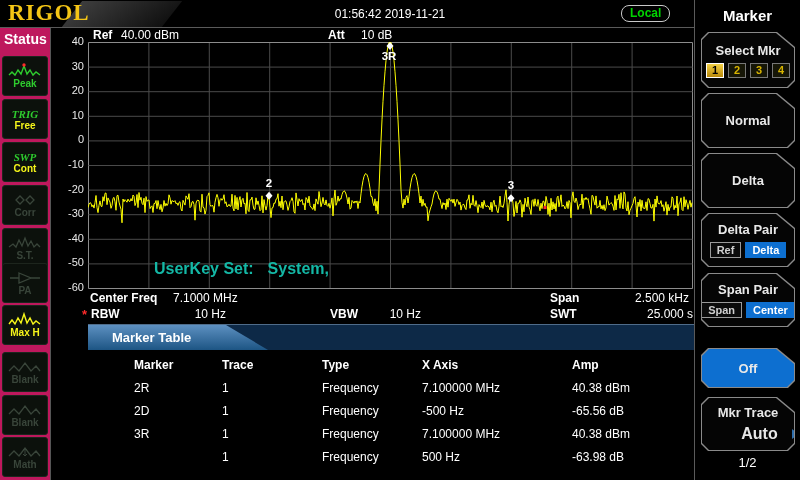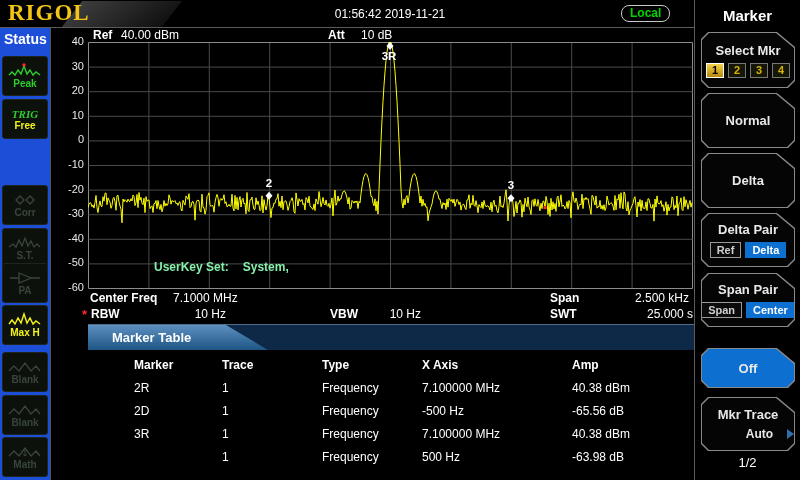--- a/index.html
+++ b/index.html
@@ -15,40 +15,40 @@
                  background:linear-gradient(120deg,#3d3d3d,#101010);
                  transform:skewX(-38deg); }
   #logo { left:8px; top:0px; font-family:"Liberation Serif", serif; font-weight:bold;
           font-size:23px; color:#f4c515; letter-spacing:1px; }
   #clock { left:88px; top:7px; width:604px; text-align:center; font-size:12px; color:#fff; }
   #local-btn { left:621px; top:5px; padding:0 8px; height:17px; line-height:15px;
                border:1px solid #c8c8c8; border-radius:8px; color:#00d400;
                font-size:12px; font-weight:bold; }
 
   
-  #sidebar { left:0; top:28px; width:51px; height:452px; background:#1d4ed8;
+  #sidebar { left:0; top:28px; width:51px; height:452px; background:#be185d;
              border-right:1px solid #555; }
   #status-title { left:4px; top:3px; font-size:14px; font-weight:bold; color:#fff; }
   .sb-item { position:absolute; left:2px; width:46px; height:40px;
              background:#0c110c; border:1px solid #1d251d; border-radius:3px;
              display:flex; flex-direction:column; align-items:center;
              justify-content:center; }
   .sb-label { font-size:10px; font-weight:bold; line-height:11px; }
   .sb-prefix { font-family:"Liberation Serif", serif; font-style:italic;
                font-weight:bold; font-size:11px; line-height:12px; }
   .green  { color:#2ecc2e; } .yellow { color:#f5f51a; } .dim { color:#39453a; }
 
   
   #main { left:51px; top:28px; width:643px; height:452px; }
   .hdr-label { font-weight:bold; font-size:12px; color:#fff; }
   .hdr-value { font-size:12px; color:#fff; }
   #plot-svg { left:37px; top:14px; }
   .ytick { position:absolute; left:0px; width:33px; text-align:right;
            font-size:11px; color:#e8e8e8; }
-  #userkey { left:103px; top:232px; font-size:12px; color:#86efac; font-weight:bold; }
+  #userkey { left:103px; top:232px; font-size:16px; color:#14b8a6; font-weight:bold; }
   #userkey b { margin-right:14px; }
 
   .set-label { font-weight:bold; font-size:12px; color:#fff; }
   .set-value { font-size:12px; color:#fff; }
   #uncal-star { color:#ff2a2a; font-weight:bold; font-size:13px; }
 
   
   #mt-bar { left:37px; top:296px; width:606px; height:26px; background:#0d2947;
             border-top:1px solid rgba(160,190,220,.45); }
   #mt-bar-bright { left:0; top:0; width:190px; height:100%;
@@ -106,20 +106,24 @@
         <circle cx="16" cy="2" r="1.7" fill="#ff2a2a"></circle>
       </svg>
       <span class="sb-label green">Peak</span>
     </div>
 
     <div class="sb-item" style="top:71px;">
       <span class="sb-prefix green">TRIG</span>
       <span class="sb-label yellow">Free</span>
     </div>
 
+    <div class="sb-item" style="top:114px;">
+      <span class="sb-prefix green">SWP</span>
+      <span class="sb-label yellow">Cont</span>
+    </div>
 
     <div class="sb-item" style="top:157px;">
       <svg width="34" height="14" viewBox="0 0 34 14">
         <path d="M8,7 l4,-4 4,4 -4,4 z M18,7 l4,-4 4,4 -4,4 z" fill="none" stroke="#39453a" stroke-width="1.3"></path>
       </svg>
       <span class="sb-label dim">Corr</span>
     </div>
 
     <div class="sb-item" style="top:200px;">
       <svg width="34" height="14" viewBox="0 0 34 14">
@@ -329,21 +333,21 @@
     <div class="softkey" style="top:348px; height:40px;">
       <div class="softkey-in blue">
           <span class="sk-label">Off</span>
         </div>
     </div>
 
     <div class="softkey" style="top:397px; height:54px;">
       <div class="softkey-in">
         <span class="sk-label">Mkr Trace</span>
         <div class="sk-row">
-          <span class="sk-label" style="font-size:12px;margin-left:44px;">Auto</span>
+          <span class="sk-label" style="font-size:16px;margin-left:44px;">Auto</span>
           <span id="mkr-trace-arrow"></span>
         </div>
       </div>
     </div>
 
     <div id="page-ind" class="abs">1/2</div>
   </div>
 </div>
 
 </body></html>

